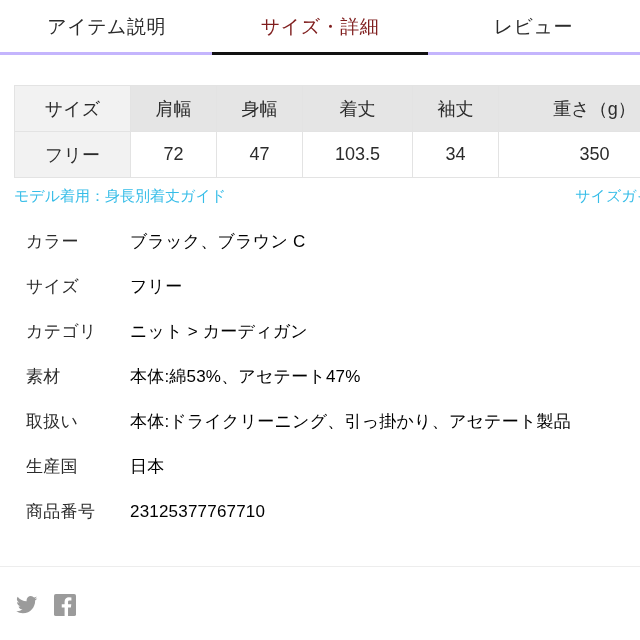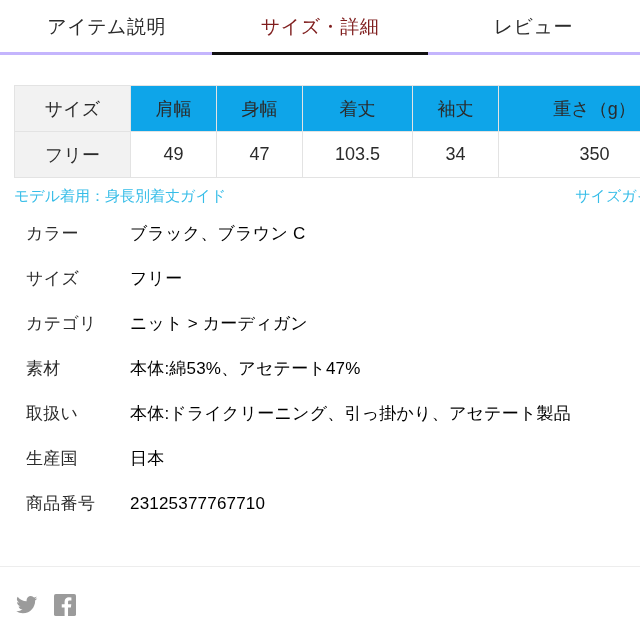--- a/index.html
+++ b/index.html
@@ -67,21 +67,21 @@
     border: 1px solid #e3e3e3;
     height: 46px;
     font-weight: normal;
     font-size: 18px;
     text-align: center;
     color: #2b2b2b;
     padding: 0 4px;
     box-sizing: border-box;
   }
   table.size-table thead th {
-    background: #0ea5e9;
+    background: #e5e5e5;
   }
   table.size-table tbody td {
     background: #ffffff;
   }
   table.size-table tbody td.first-col,
   table.size-table thead th.first-col {
     background: #f2f2f2;
   }
   col.c0 { width: 116px; }
   col.c1 { width: 86px; }
@@ -103,21 +103,21 @@
   .guide-link {
     color: #36bde8;
     cursor: pointer;
   }
   .guide-link.right {
     margin-right: -26px; 
   }
 
   
   .detail-list {
-    margin-top: 16px;
+    margin-top: 24px;
     padding-left: 26px;
   }
   .detail-row {
     display: flex;
     align-items: baseline;
     height: 45px;
   }
   .detail-label {
     width: 104px;
     flex: 0 0 104px;
@@ -189,21 +189,21 @@
         <th>肩幅</th>
         <th>身幅</th>
         <th>着丈</th>
         <th>袖丈</th>
         <th>重さ（g）</th>
       </tr>
     </thead>
     <tbody>
       <tr>
         <td class="first-col">フリー</td>
-        <td>49</td>
+        <td>72</td>
         <td>47</td>
         <td>103.5</td>
         <td>34</td>
         <td>350</td>
       </tr>
     </tbody>
   </table>
 </div>
 
 <div class="guide-links">

